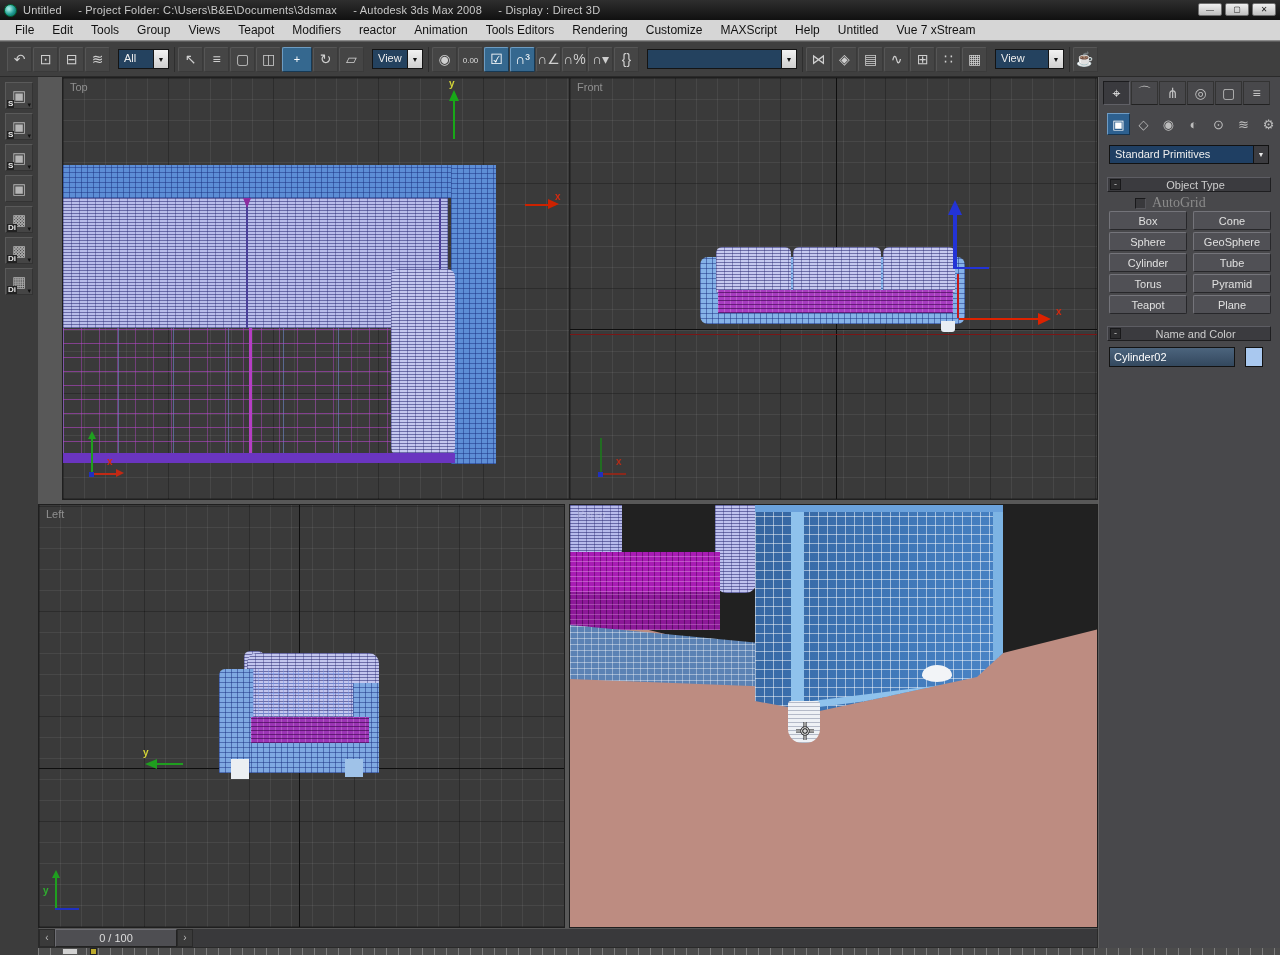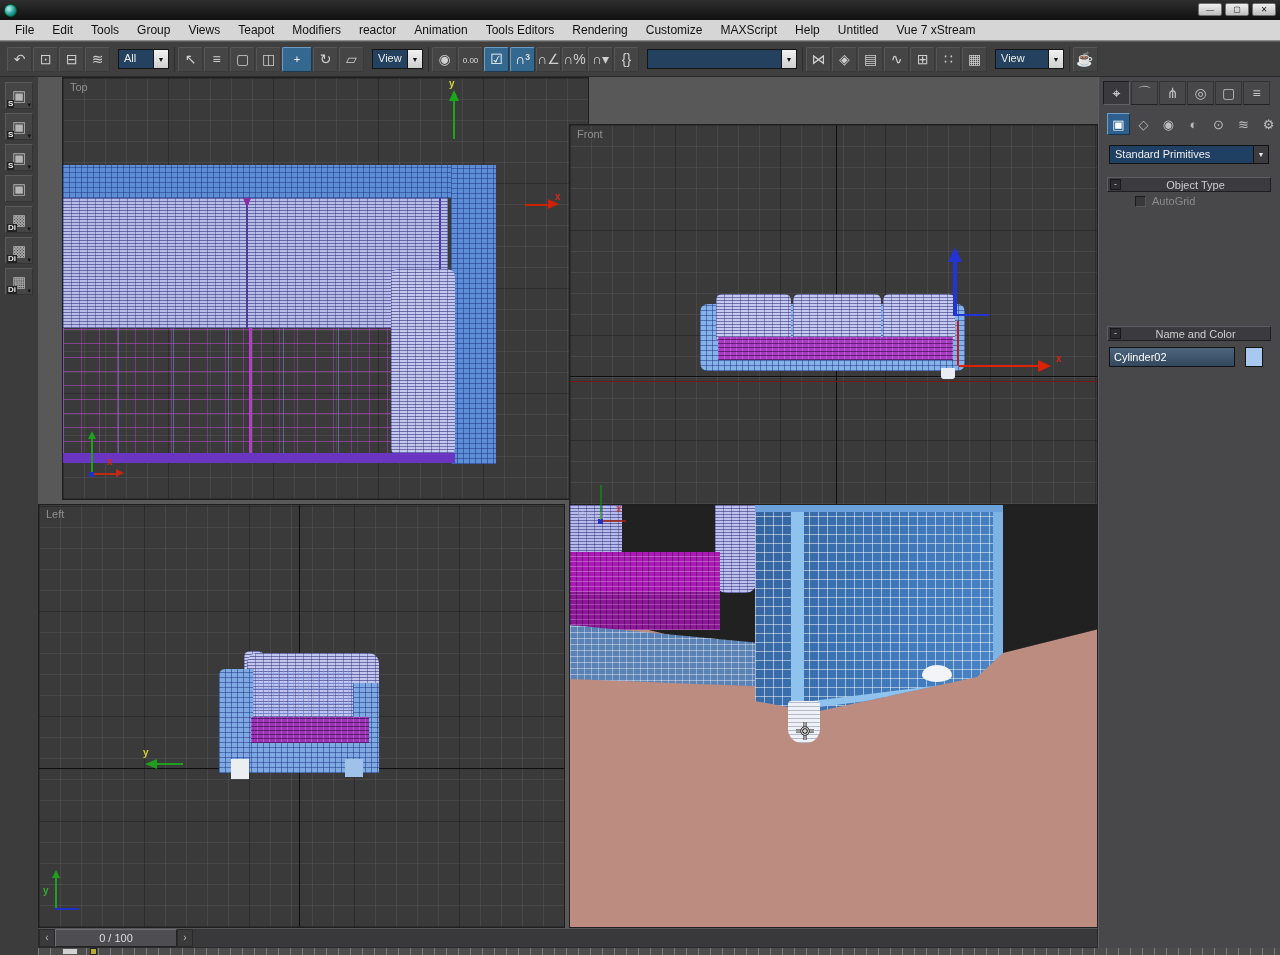--- a/index.html
+++ b/index.html
@@ -94,21 +94,21 @@
     border:1px solid #121212; }
   .pdd .ddval { flex:1; font-size:11px; padding-top:2px; }
   .pdd .ddarrow { background:#3c3c40; color:#e8e8e8; }
   .rollout { position:absolute; left:8px; width:164px; height:15px; background:#3b3b3f;
     border:1px solid; border-color:#5d5d63 #1e1e20 #1e1e20 #5d5d63; display:flex; align-items:center; }
   .rominus { width:11px; height:11px; margin-left:2px; background:#2c2c2e; border:1px solid #18181a;
     color:#cdcdcd; font-size:9px; line-height:9px; text-align:center; }
   .rotitle { flex:1; text-align:center; color:#cdcdcd; font-size:11px; }
   .agrow { position:absolute; left:36px; top:118px; display:flex; align-items:center; gap:6px; }
   .cb { width:11px; height:11px; background:#39393c; border:1px solid; border-color:#19191b #55555a #55555a #19191b; }
-  .cbl { color:#8b8b8b; font-size:11px; }
+  .cbl { color:#8b8b8b; font-size:14px;font-family:Liberation Serif, serif; }
   .obtns { position:absolute; left:10px; top:134px; width:162px; display:grid;
     grid-template-columns:1fr 1fr; gap:2px 6px; }
   .obtn { height:19px; background:#505055; border:1px solid; border-color:#74747a #27272a #27272a #74747a;
     border-radius:2px; color:#e0e0e0; font-size:11px; }
   .namefield { position:absolute; left:10px; top:270px; width:126px; height:20px;
     background:linear-gradient(#4c6largeab,#33485e); background:linear-gradient(#4c647d,#33485e);
     border:1px solid #131313; color:#fff; font-size:11px; padding:3px 0 0 4px; }
   .swatch { position:absolute; left:146px; top:270px; width:18px; height:20px; background:#a9c8ef;
     border:1px solid #121212; }
 
@@ -125,20 +125,21 @@
   .tb-btn { position:absolute; left:24px; top:0; width:16px; height:7px; background:#d2d2d2; border:1px solid #555; }
   .tb-mark { position:absolute; left:52px; top:0; width:7px; height:7px; background:#bba92c; border:1px solid #222; }
 </style>
 </head>
 <body>
 
 <div id="root">
 
   <div class="titlebar">
     <div class="logo"></div>
+    <span class="wtitle">Untitled     - Project Folder: C:\Users\B&amp;E\Documents\3dsmax     - Autodesk 3ds Max 2008     - Display : Direct 3D</span>
     <div class="wctrls">
         <button class="wbtn"><span>—</span></button>
         <button class="wbtn"><span>▢</span></button>
         <button class="wbtn"><span>✕</span></button>
       </div>
   </div>
 
   <div class="menubar">
       <span class="menuitem">File</span>
       <span class="menuitem">Edit</span>
@@ -276,21 +277,21 @@
       <span class="axlbl red" style="left:492px;top:113px;">x</span>
 
       <div class="abs" style="left:28px;top:360px;width:2px;height:36px;background:#1f9e1f;z-index:20;"></div>
       <div class="abs" style="left:25px;top:353px;width:0;height:0;border-left:4px solid transparent;border-right:4px solid transparent;border-bottom:8px solid #1f9e1f;z-index:20;"></div>
       <div class="abs" style="left:28px;top:395px;width:26px;height:2px;background:#c22914;z-index:20;"></div>
       <div class="abs" style="left:53px;top:391px;width:0;height:0;border-top:4px solid transparent;border-bottom:4px solid transparent;border-left:8px solid #c22914;z-index:20;"></div>
       <div class="abs" style="left:26px;top:394px;width:5px;height:5px;background:#2030c0;z-index:20;"></div>
       <span class="axlbl red" style="left:44px;top:378px;">x</span>
     </div>
 
-    <div class="vp" style="left:531px;top:0;width:529px;height:423px;margin-top:47px;">
+    <div class="vp" style="left:531px;top:0;width:529px;height:423px;">
       <span class="vplabel">Front</span>
       <div class="abs" style="left:266px;top:0;width:1px;height:423px;background:#0e0e0e;"></div>
       <div class="abs" style="left:0;top:251px;width:529px;height:1px;background:#0e0e0e;"></div>
       <div class="abs" style="left:0;top:256px;width:529px;height:1px;background:#7a1616;"></div>
 
       <div class="abs mesh-navy" style="left:130px;top:179px;width:265px;height:67px;background-color:#85b2e8;border-radius:8px;"></div>
       <div class="abs mesh-navy-d" style="left:146px;top:169px;width:75px;height:46px;background-color:#c6c9f0;border-radius:6px 6px 2px 2px;"></div>
       <div class="abs mesh-navy-d" style="left:223px;top:169px;width:88px;height:46px;background-color:#c6c9f0;border-radius:6px 6px 2px 2px;"></div>
       <div class="abs mesh-navy-d" style="left:313px;top:169px;width:72px;height:46px;background-color:#c6c9f0;border-radius:6px 6px 2px 2px;"></div>
       <div class="abs mesh-mag" style="left:148px;top:212px;width:235px;height:23px;background-color:#a83cc0;"></div>
@@ -391,20 +392,32 @@
       <span class="ddarrow">▼</span>
     </div>
     <div class="rollout" style="top:100px;">
       <span class="rominus">-</span>
       <span class="rotitle">Object Type</span>
     </div>
     <div class="agrow">
       <span class="cb"></span>
       <span class="cbl">AutoGrid</span>
     </div>
+    <div class="obtns">
+        <button class="obtn">Box</button>
+        <button class="obtn">Cone</button>
+        <button class="obtn">Sphere</button>
+        <button class="obtn">GeoSphere</button>
+        <button class="obtn">Cylinder</button>
+        <button class="obtn">Tube</button>
+        <button class="obtn">Torus</button>
+        <button class="obtn">Pyramid</button>
+        <button class="obtn">Teapot</button>
+        <button class="obtn">Plane</button>
+      </div>
     <div class="rollout" style="top:249px;">
       <span class="rominus">-</span>
       <span class="rotitle">Name and Color</span>
     </div>
     <div class="namefield">Cylinder02</div>
     <div class="swatch"></div>
   </div>
 
   <div class="timeline">
     <div class="tl-arrow">‹</div>

